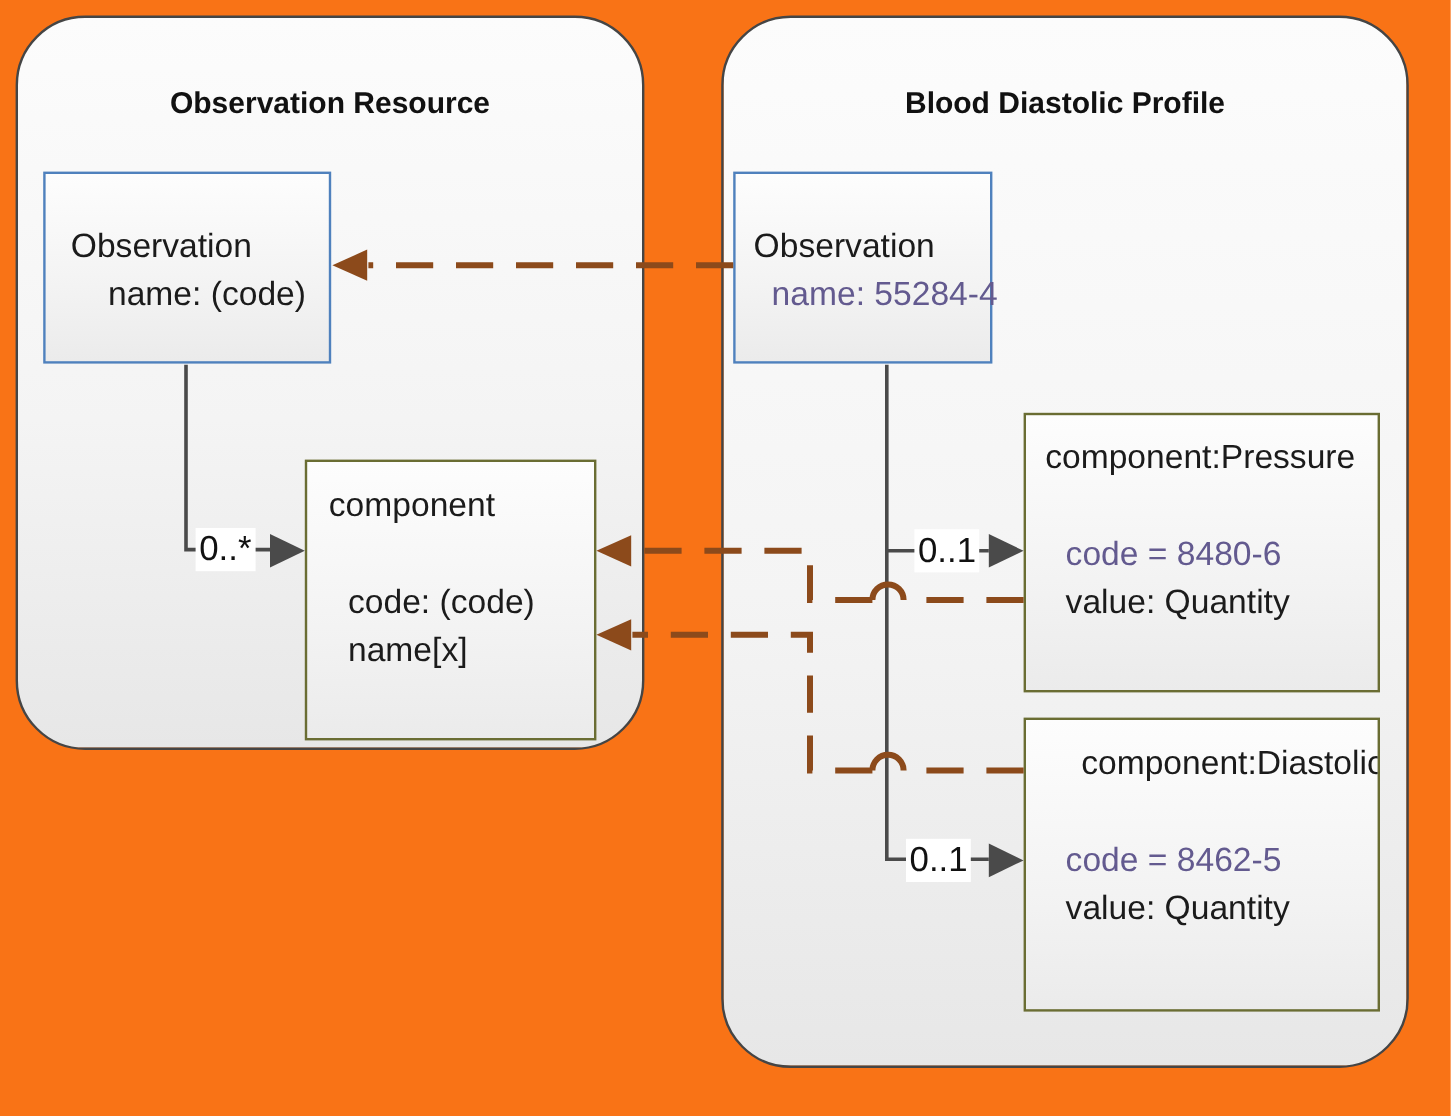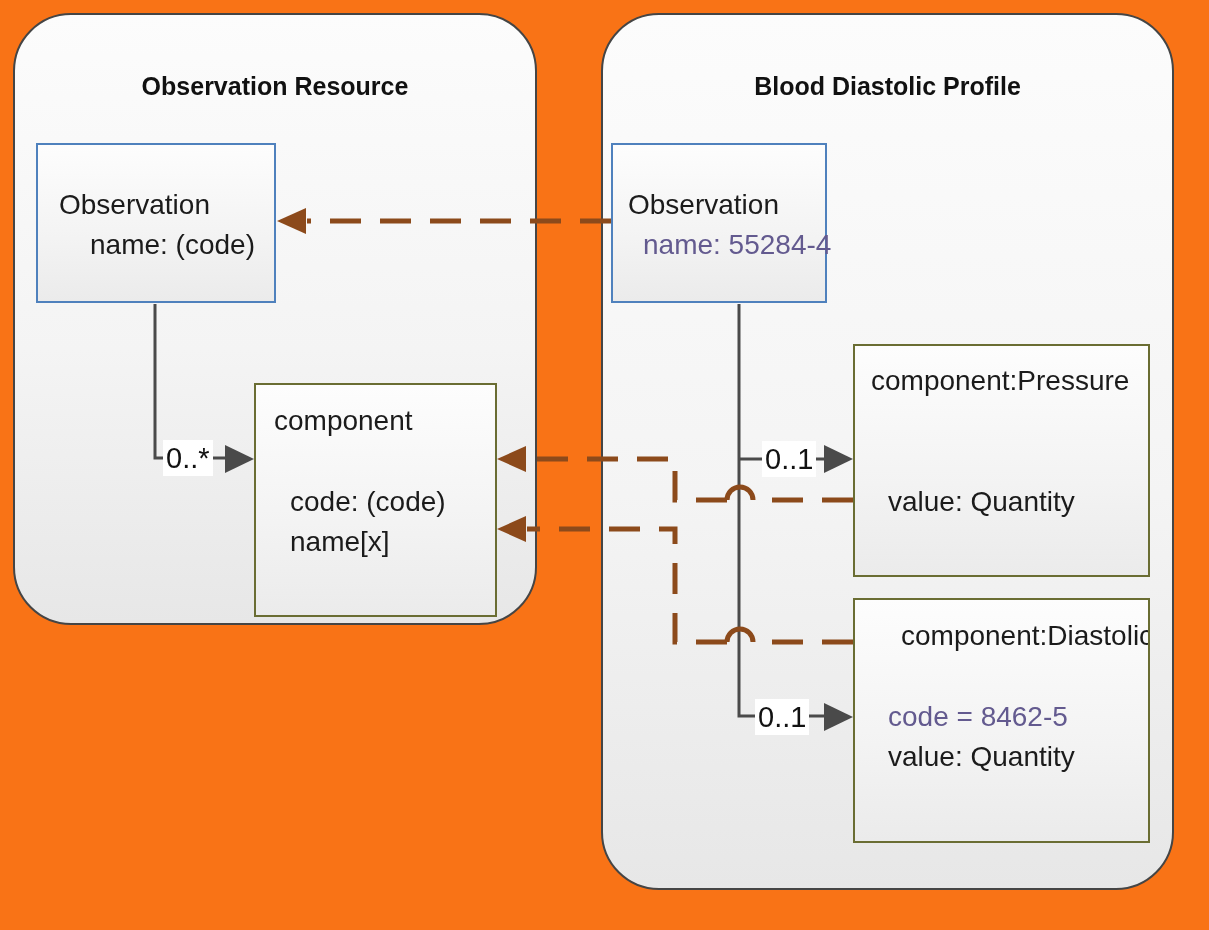--- a/index.html
+++ b/index.html
@@ -52,20 +52,21 @@
   <div class="panel" style="left:601px;top:13px;width:573px;height:877px;"></div>
   <div class="panel-title" style="left:601px;top:72px;width:573px;">Blood Diastolic Profile</div>
 
   <div class="node blue" style="left:611px;top:143px;width:216px;height:160px;">
     <div class="node-text" style="left:15px;top:40px;">Observation</div>
     <div class="node-text purple" style="left:30px;top:80px;">name: 55284-4</div>
   </div>
 
   <div class="node olive clip" style="left:853px;top:344px;width:297px;height:233px;">
     <div class="node-text" style="left:16px;top:15px;">component:Pressure</div>
+    <div class="node-text purple" style="left:33px;top:96px;">code = 8480-6</div>
     <div class="node-text" style="left:33px;top:136px;">value: Quantity</div>
   </div>
 
   <div class="node olive clip" style="left:853px;top:598px;width:297px;height:245px;">
     <div class="node-text" style="left:16px;top:16px;margin-left:30px;">component:Diastolic</div>
     <div class="node-text purple" style="left:33px;top:97px;">code = 8462-5</div>
     <div class="node-text" style="left:33px;top:137px;">value: Quantity</div>
   </div>
 
   <svg id="connector-layer" width="1209" height="930" viewBox="0 0 1209 930">

